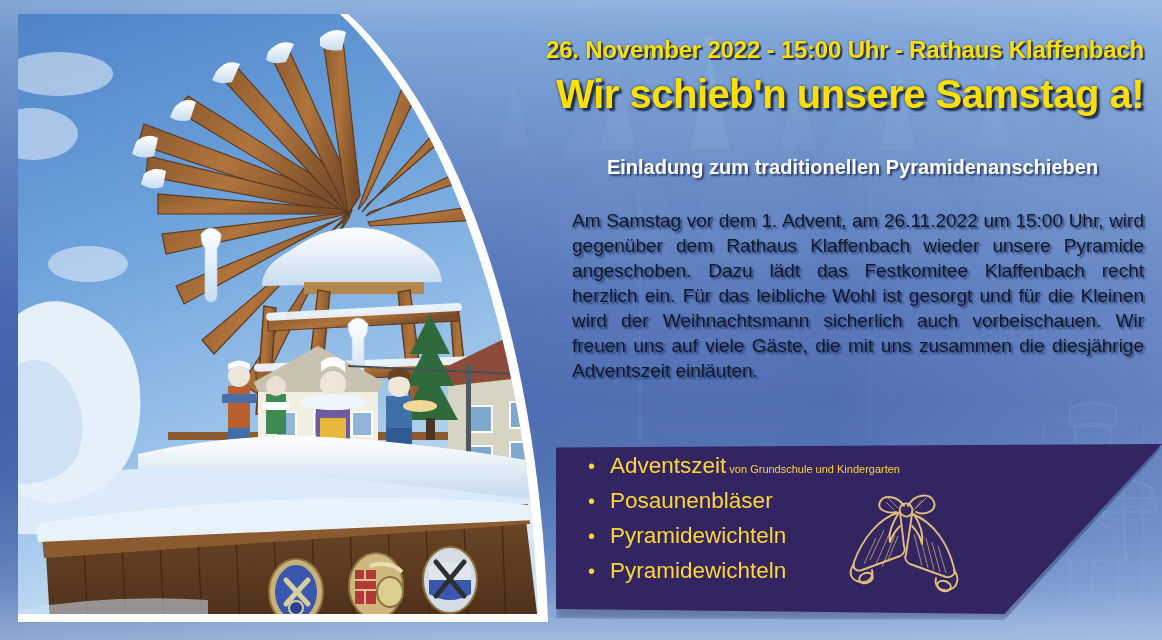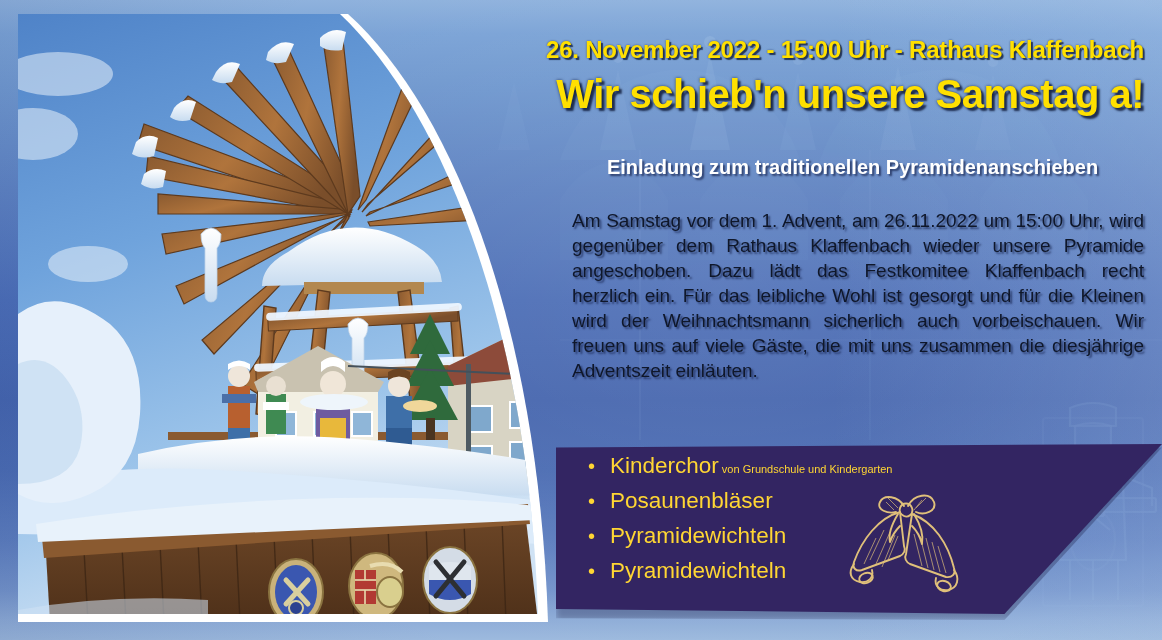--- a/index.html
+++ b/index.html
@@ -479,21 +479,21 @@
 
   <div class="subhead">Einladung zum traditionellen Pyramidenanschieben</div>
 
   <div class="bodytext">Am Samstag vor dem 1. Advent, am 26.11.2022 um 15:00 Uhr, wird gegenüber dem Rathaus Klaffenbach wieder unsere Pyramide angeschoben. Dazu lädt das Festkomitee Klaffenbach recht herzlich ein. Für das leibliche Wohl ist gesorgt und für die Kleinen wird der Weihnachtsmann sicherlich auch vorbeischauen. Wir freuen uns auf viele Gäste, die mit uns zusammen die diesjährige Adventszeit einläuten.</div>
 
   <div class="panel-shadow"></div>
   <div class="panel"></div>
 
   <ul class="panel-list">
     <li>
-      <span class="bullet">•</span><span>Kinderchor</span><span class="sub"> von Grundschule und Kindergarten</span>
+      <span class="bullet">•</span><span>Adventszeit</span><span class="sub"> von Grundschule und Kindergarten</span>
     </li>
     <li>
       <span class="bullet">•</span><span>Posaunenbläser</span><span class="sub"></span>
     </li>
     <li>
       <span class="bullet">•</span><span>Pyramidewichteln</span><span class="sub"></span>
     </li>
     <li>
       <span class="bullet">•</span><span>Pyramidewichteln</span><span class="sub"></span>
     </li>

